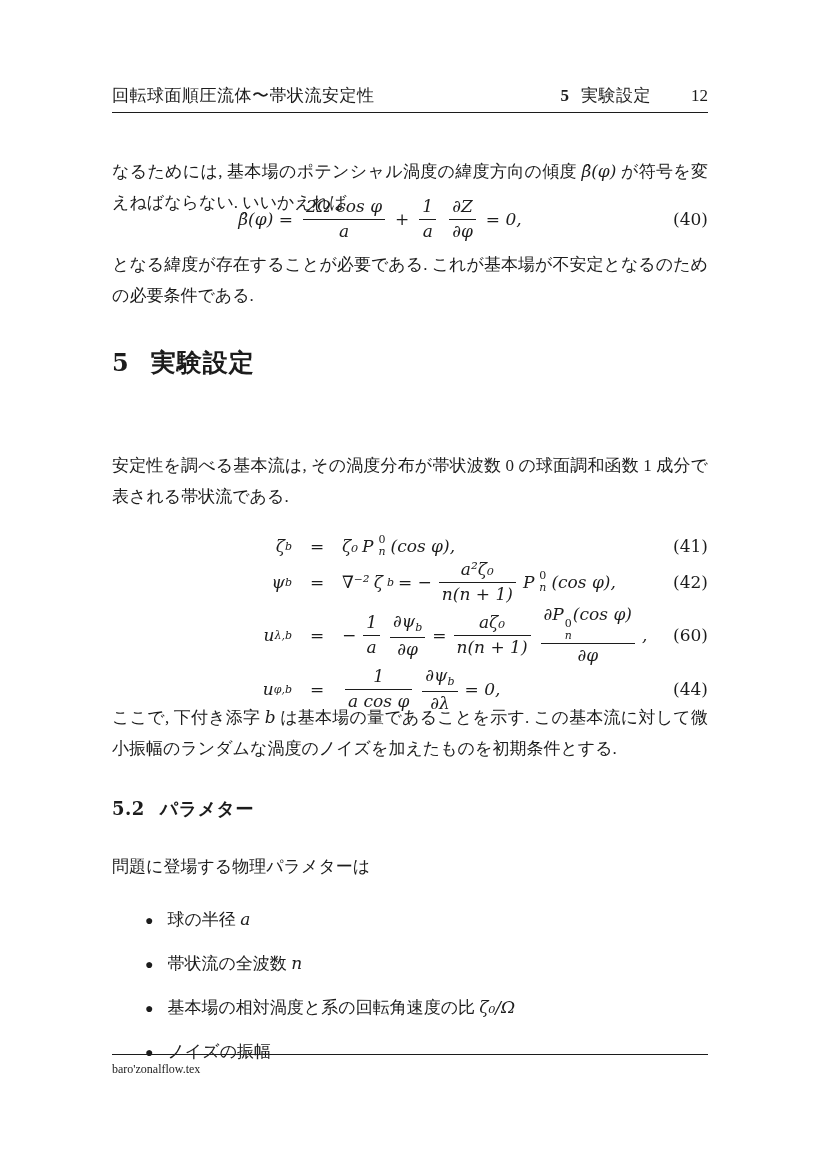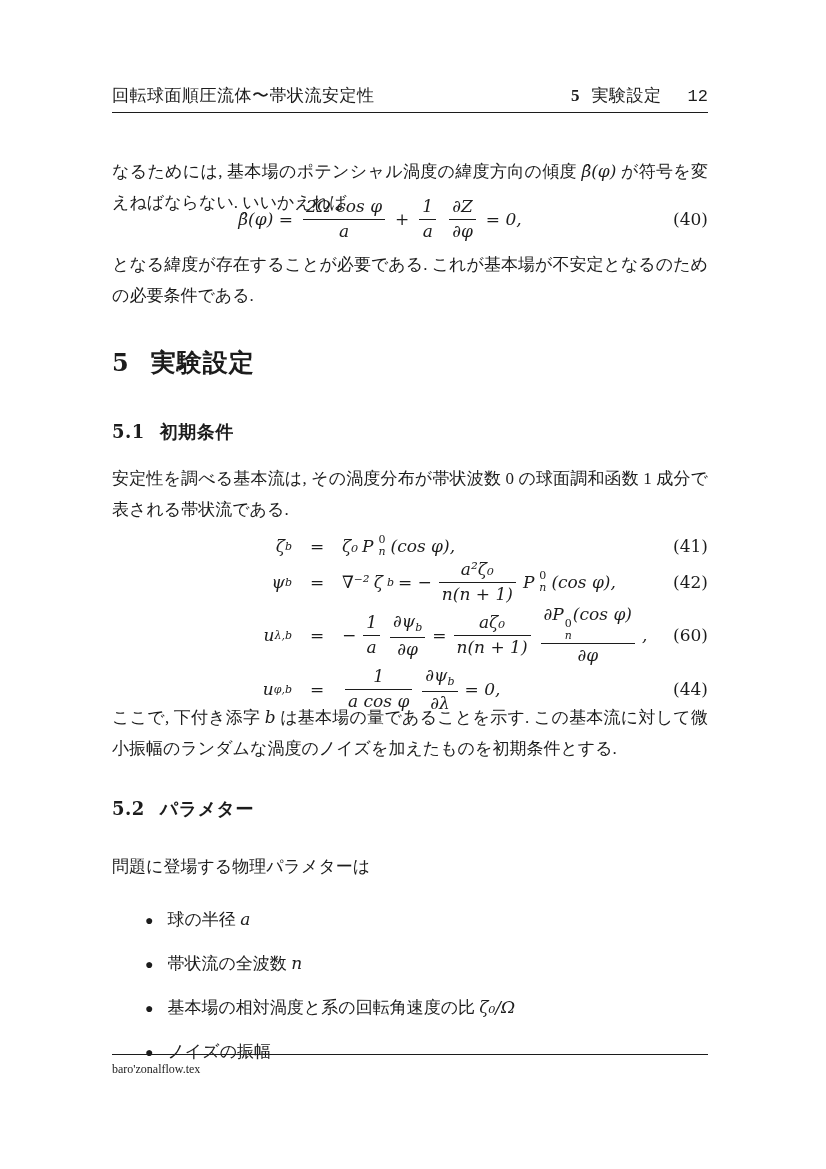--- a/index.html
+++ b/index.html
@@ -20,21 +20,21 @@
     top: 84px;
     display: flex; align-items: baseline;
     border-bottom: 1.6px solid #1c1c1c;
     padding-bottom: 5px;
     font-size: 17px;
   }
   .h-left { font-family: "Liberation Sans", "DejaVu Sans", sans-serif; letter-spacing: .5px; }
   .h-spacer { flex: 1; }
   .h-secno { font-weight: bold; margin-right: 12px; }
   .h-sectitle { font-family: "Liberation Sans", "DejaVu Sans", sans-serif; letter-spacing: .5px; }
-  .h-page { margin-left: 26px; font-family: Liberation Mono, monospace; }
+  .h-page { margin-left: 40px; }
 
   .footer {
     top: 1054px;
     display: flex; justify-content: space-between; align-items: baseline;
     border-top: 1.6px solid #1c1c1c;
     padding-top: 7px;
     font-size: 12px;
   }
 
   
@@ -117,26 +117,22 @@
     <span class="eq-tag eq-tagtxt">(40)</span>
   </div>
 
   <p class="abs para" style="top:249px"><span>となる緯度が存在することが必要である. これが基本場が不安定となるのための必要条件である.</span></p>
 
   <div class="abs h-sec" style="top:346px">
     <span class="no">5</span>
     <span class="ttl">実験設定</span>
   </div>
 
-  <div class="abs h-sec h-sub" style="top:420px">
-    <span class="no ttl" style="margin-left:0;font-family:'DejaVu Serif',serif">5.1</span>
-    <span class="ttl">初期条件</span>
-  </div>
-
-  <p class="abs para" style="top:463px"><span>安定性を調べる基本流は, その渦度分布が帯状波数 0 の球面調和函数 1 成分で表される帯状流である.</span></p>
+
+  <p class="abs para" style="top:450px"><span>安定性を調べる基本流は, その渦度分布が帯状波数 0 の球面調和函数 1 成分で表される帯状流である.</span></p>
 
   <div class="abs" style="top:533px">
 
     <div class="eqrow r41">
       <span class="eq-lhs math">
           <span>ζ</span>
           <sub>b</sub>
         </span>
       <span class="eq-rel math">=</span>
       <span class="eq-rhs math">

